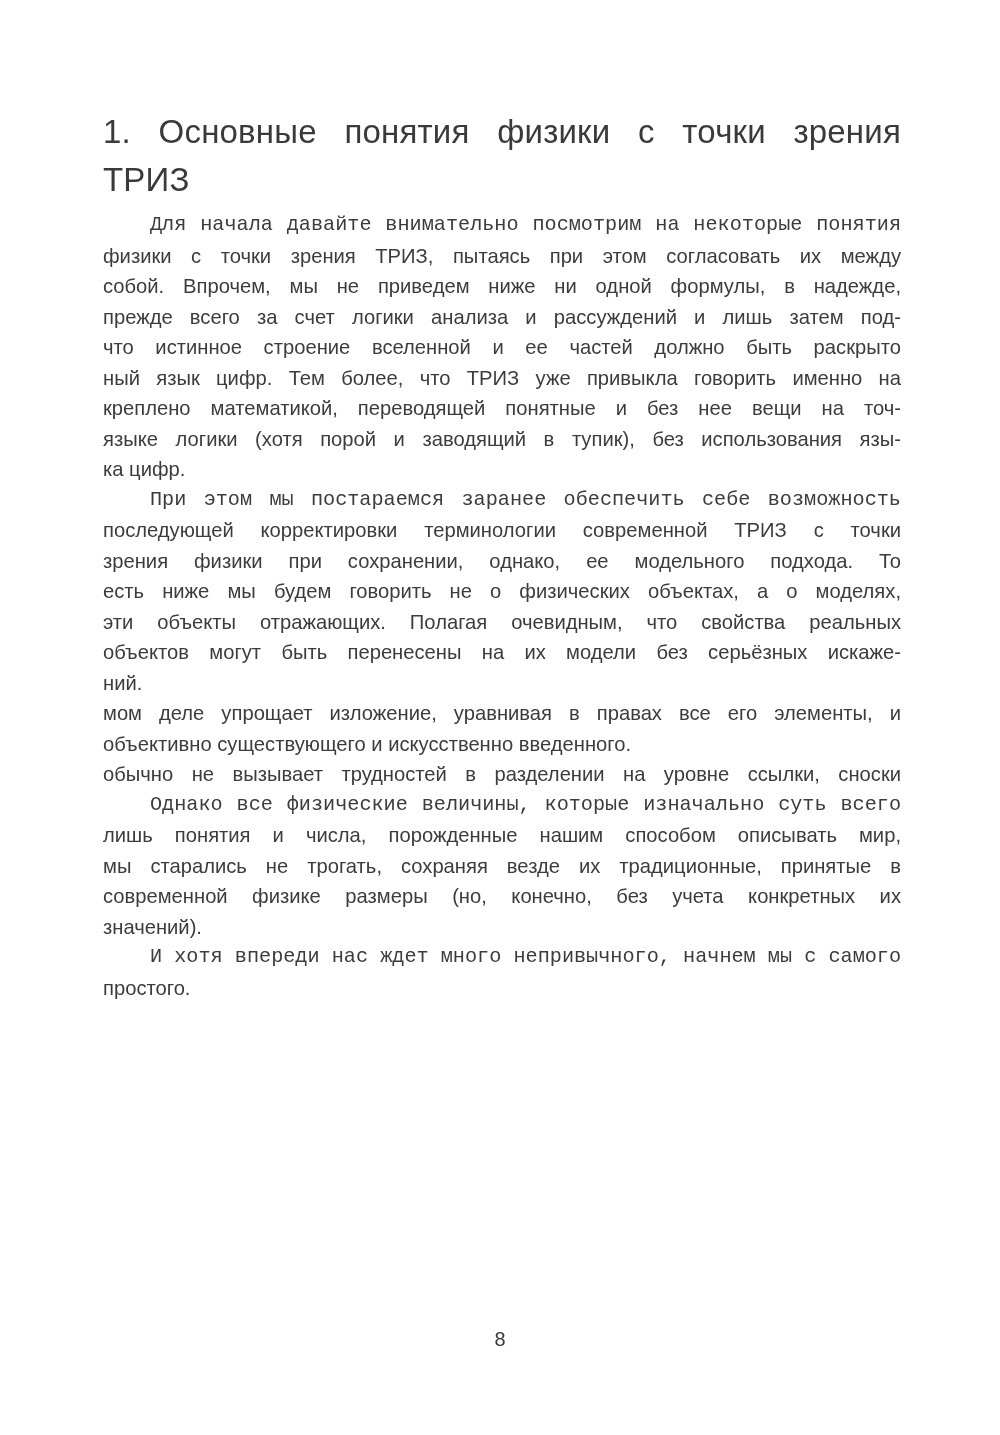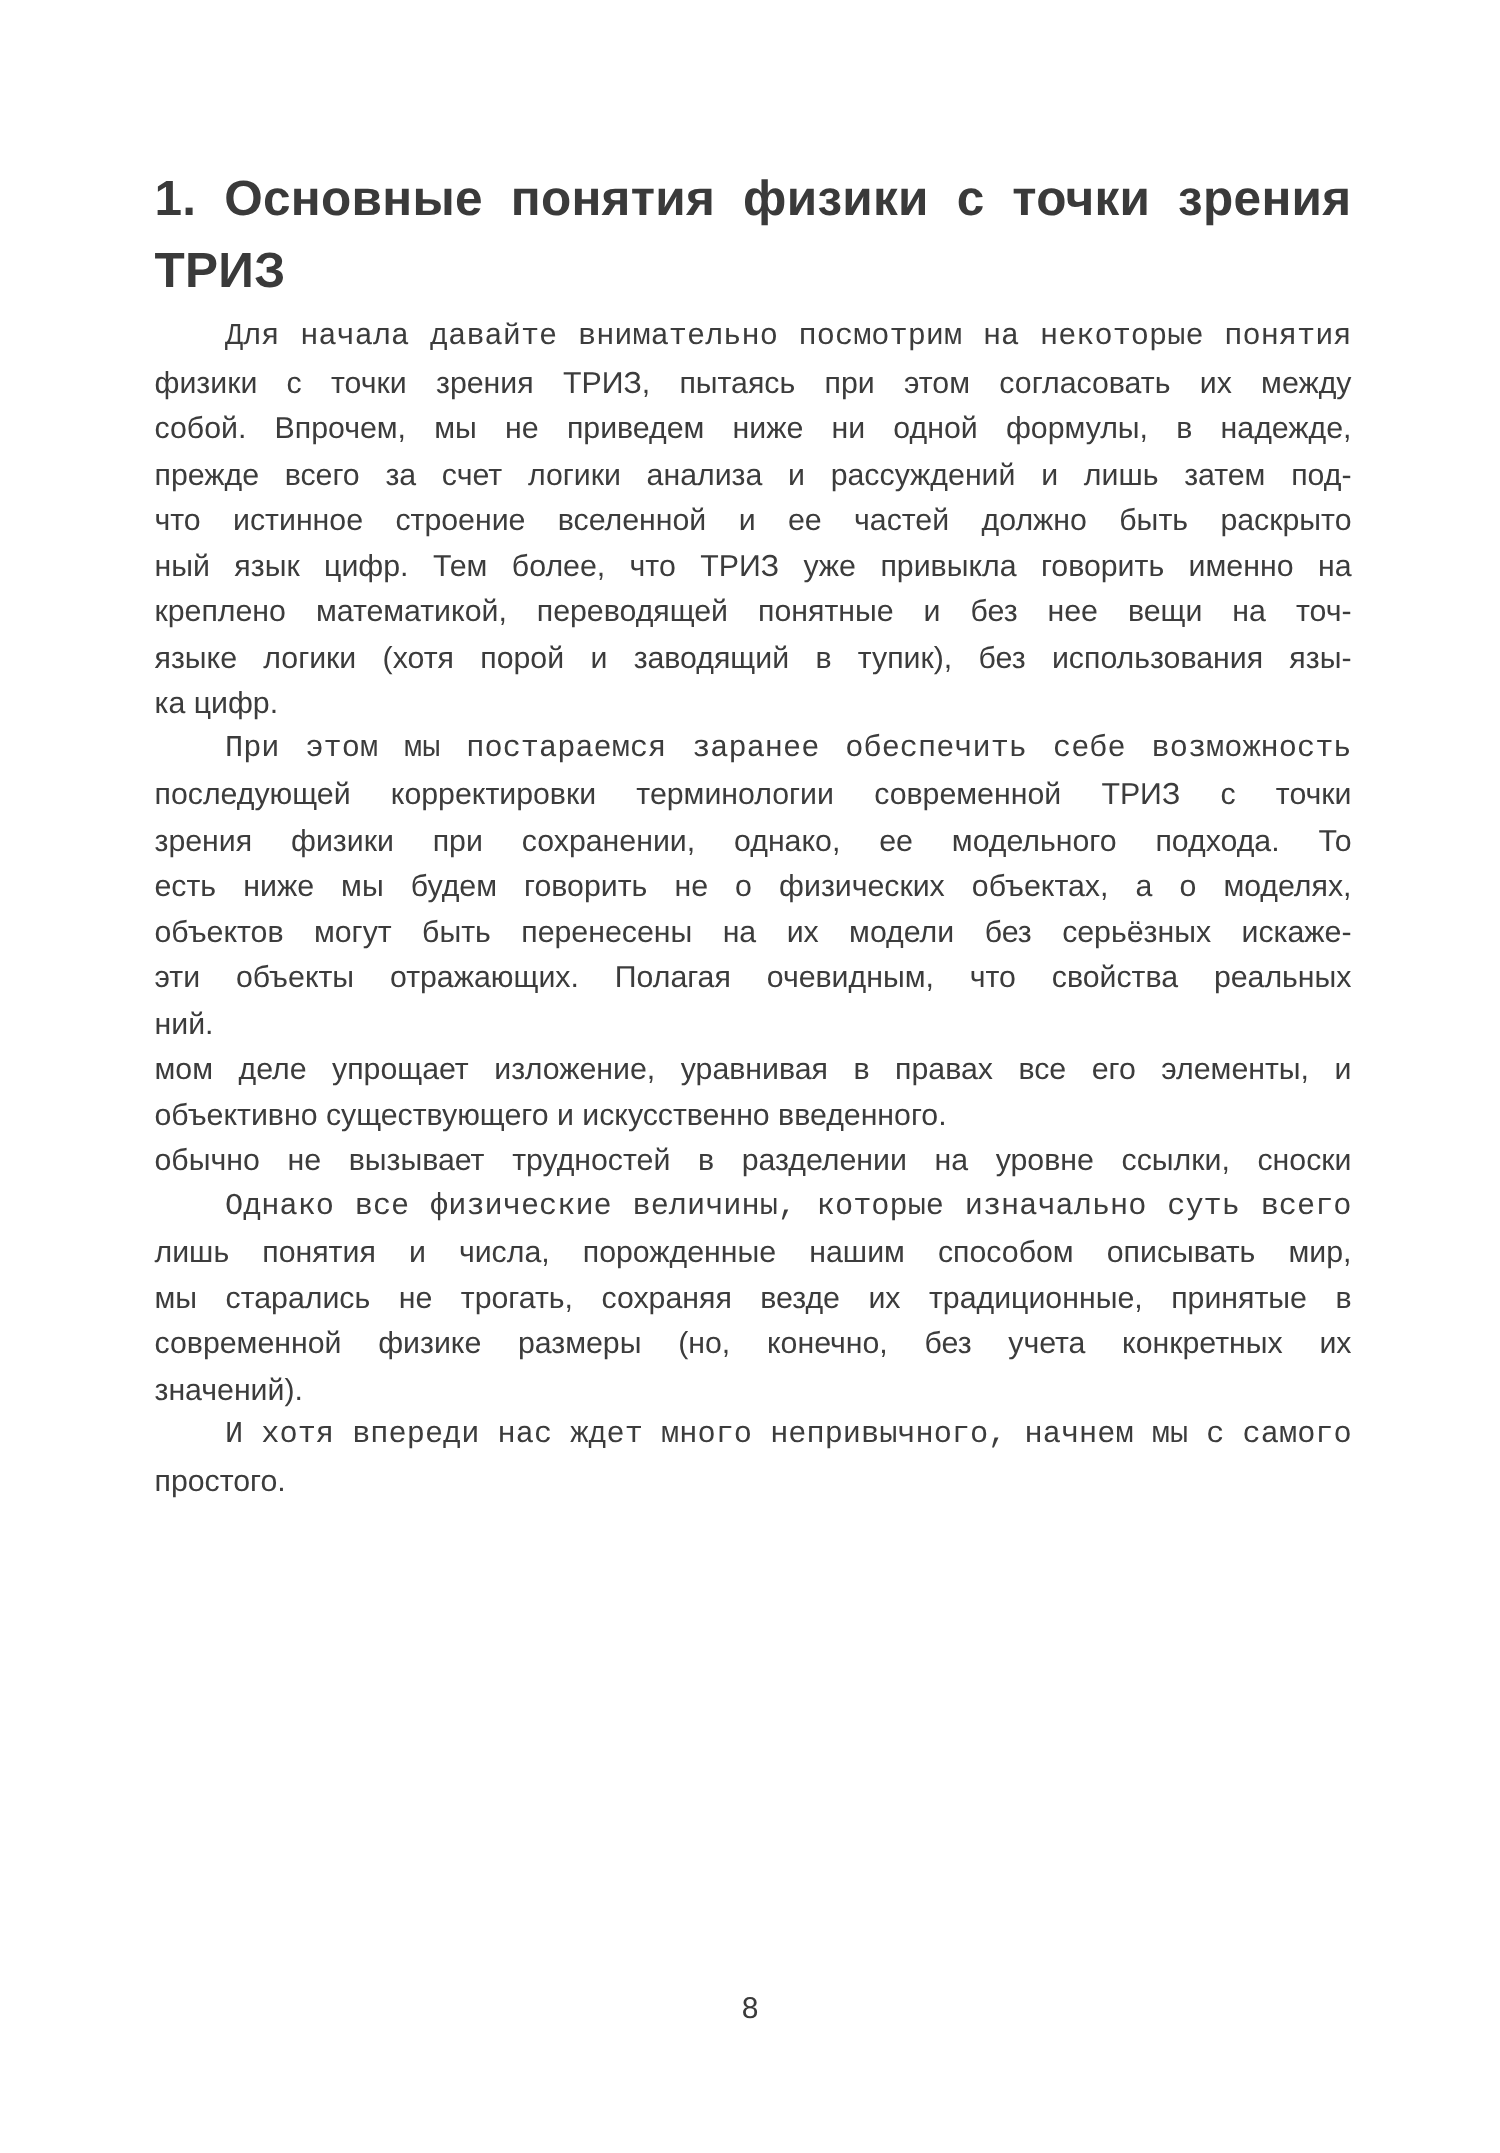--- a/index.html
+++ b/index.html
@@ -16,21 +16,21 @@
       font-family: "Liberation Sans", "DejaVu Sans", sans-serif;
     }
     .page {
       position: absolute;
       left: 103px;
       top: 108px;
       width: 798px;
     }
     .heading {
       font-family: "Liberation Sans", sans-serif;
-      font-weight: bold;
+      font-weight: normal;
       font-size: 33px;
       line-height: 48px;
       color: #3a3a3a;
       margin: 0 0 6px 0;
       text-align: justify;
       text-align-last: left;
       word-spacing: 8px;
       letter-spacing: 0.2px;
     }
     .para {
@@ -86,22 +86,22 @@
     <span class="line para" style="text-indent:0">креплено математикой, переводящей понятные и без нее вещи на точ-</span>
     <span class="line para" style="text-indent:0">языке логики (хотя порой и заводящий в тупик), без использования язы-</span>
     <span class="line last para" style="text-indent:0">ка цифр.</span>
   </div>
 
   <div class="para-block">
     <span class="line indent para" style="text-indent:0">При этом мы постараемся заранее обеспечить себе возможность</span>
     <span class="line para" style="text-indent:0">последующей корректировки терминологии современной ТРИЗ с точки</span>
     <span class="line para" style="text-indent:0">зрения физики при сохранении, однако, ее модельного подхода. То</span>
     <span class="line para" style="text-indent:0">есть ниже мы будем говорить не о физических объектах, а о моделях,</span>
+    <span class="line para" style="text-indent:0">эти объекты отражающих. Полагая очевидным, что свойства реальных</span>
     <span class="line para" style="text-indent:0">объектов могут быть перенесены на их модели без серьёзных искаже-</span>
-    <span class="line para" style="text-indent:0">эти объекты отражающих. Полагая очевидным, что свойства реальных</span>
     <span class="line last para" style="text-indent:0">ний.</span>
   </div>
 
   <div class="para-block">
     <span class="line para" style="text-indent:0">мом деле упрощает изложение, уравнивая в правах все его элементы, и</span>
     <span class="line last para" style="text-indent:0">объективно существующего и искусственно введенного.</span>
     <span class="line para" style="text-indent:0">обычно не вызывает трудностей в разделении на уровне ссылки, сноски</span>
   </div>
 
   <div class="para-block">

